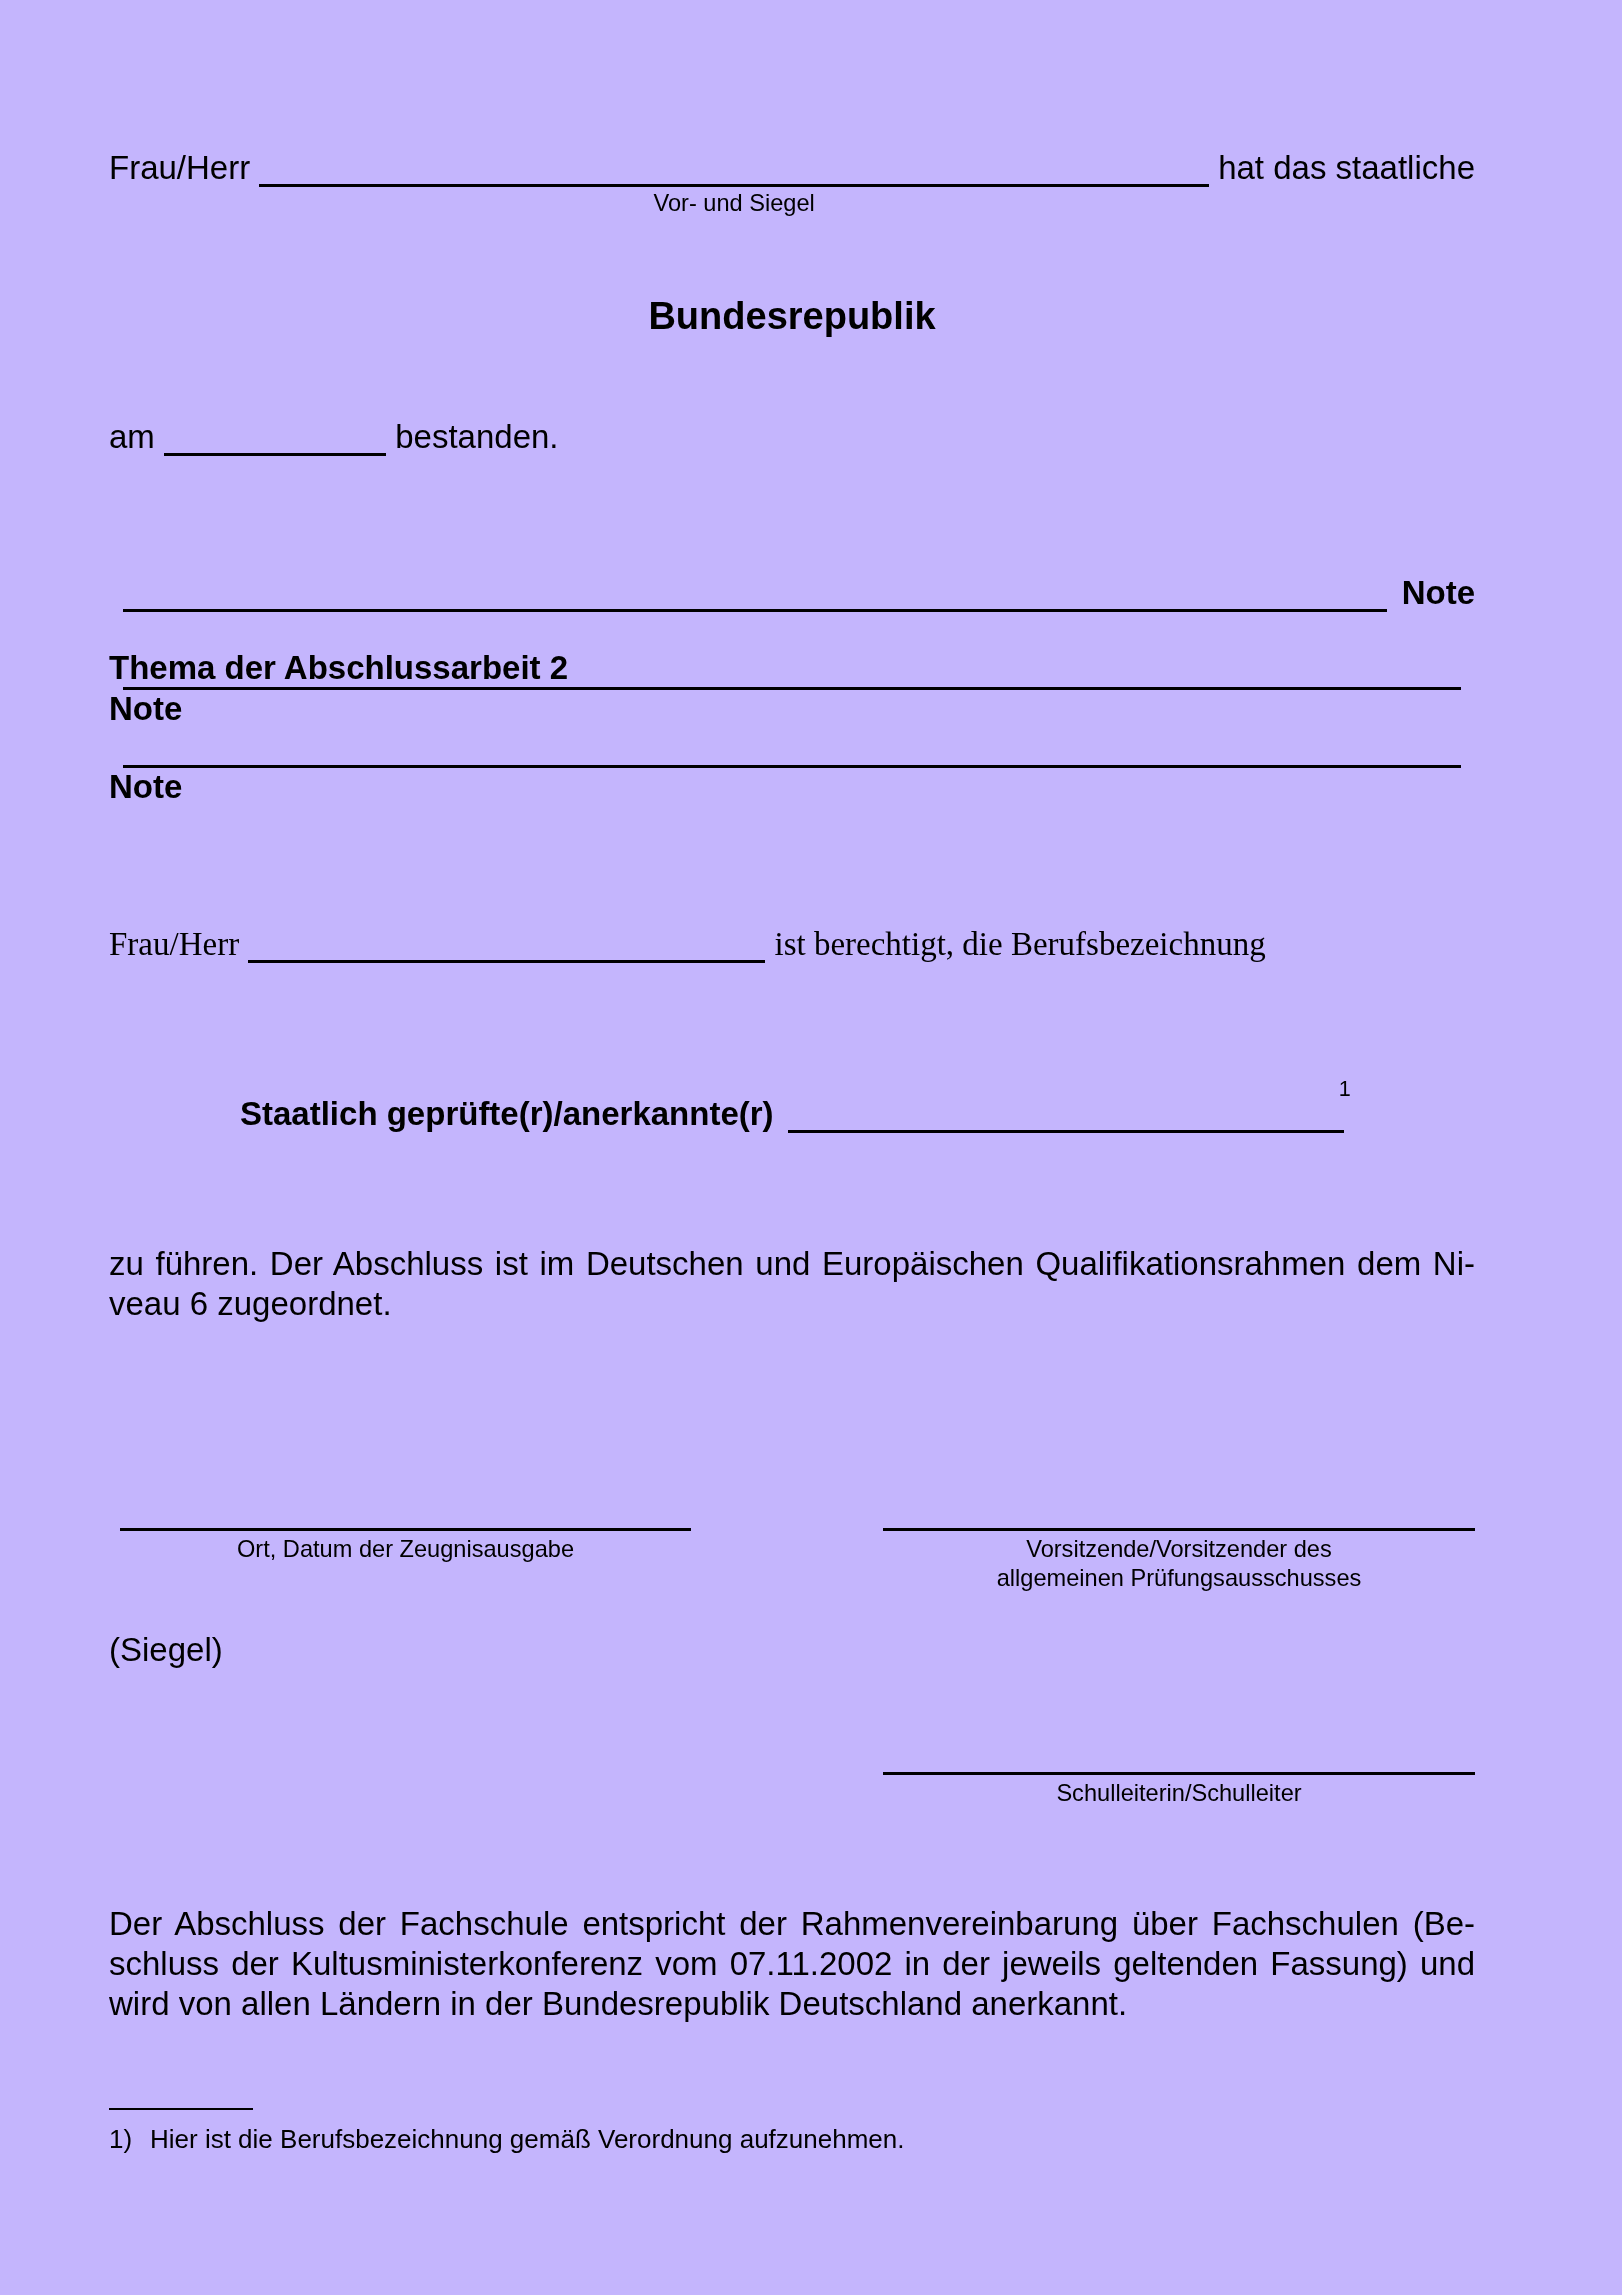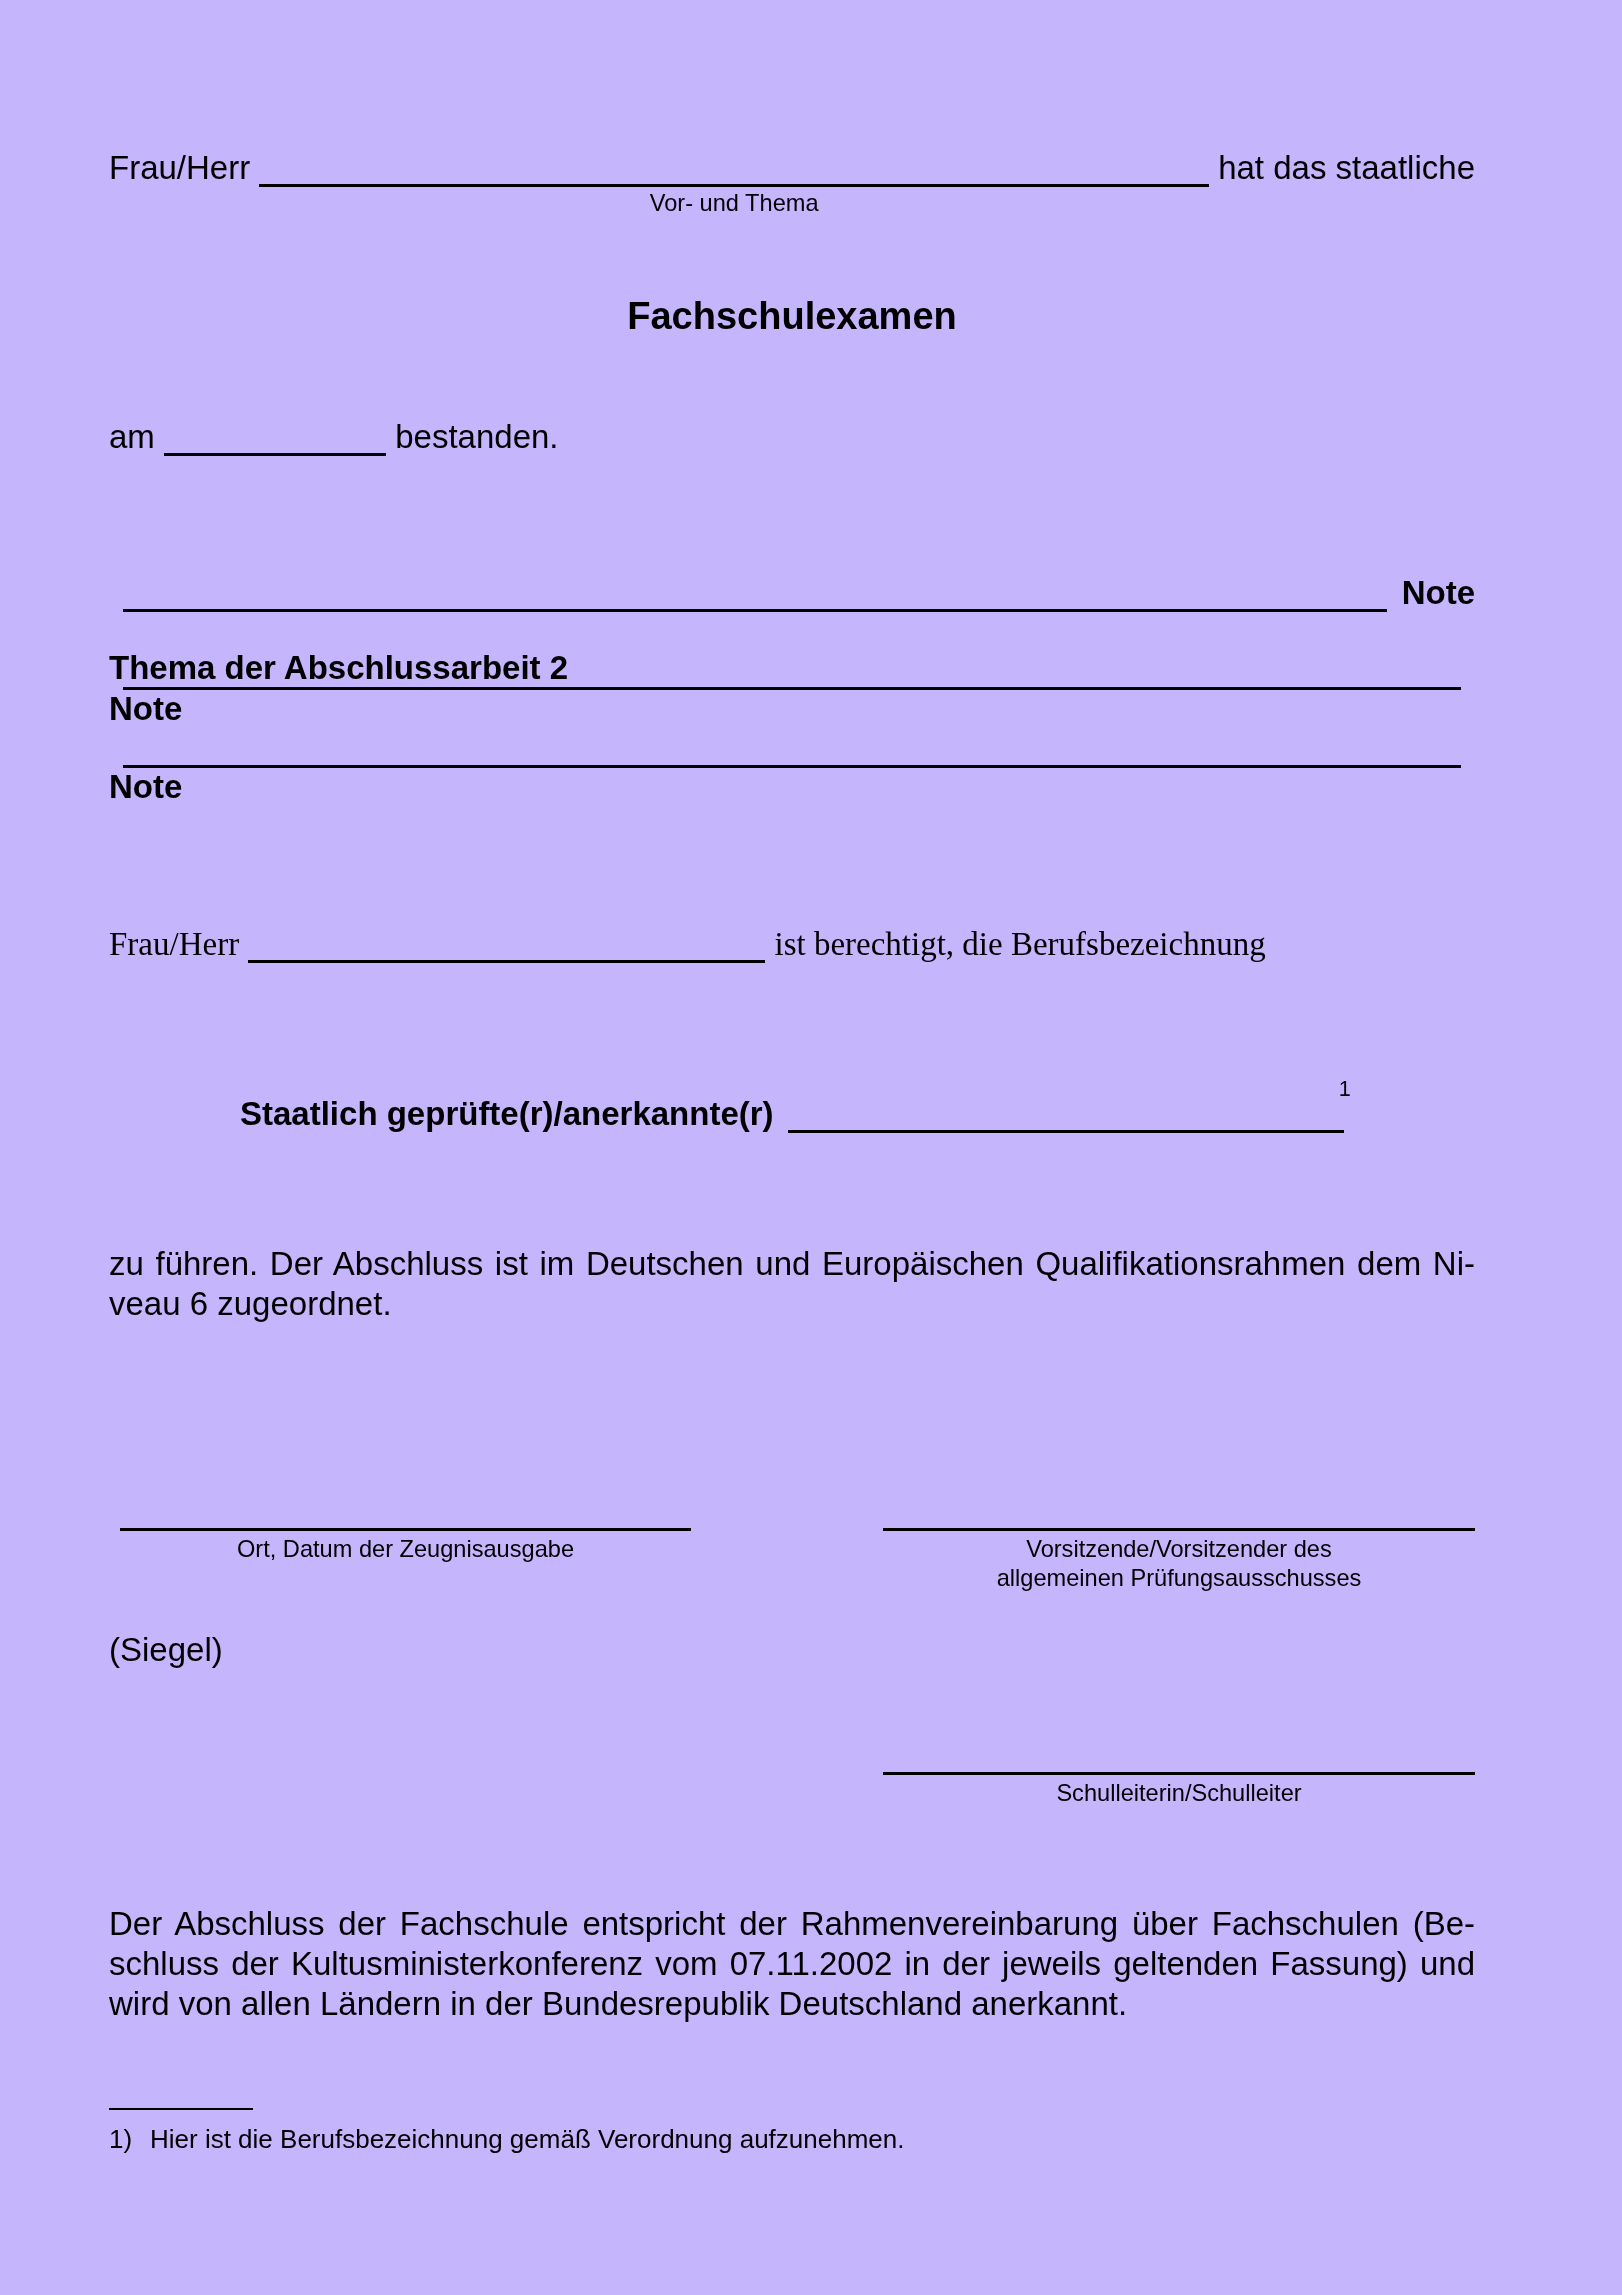--- a/index.html
+++ b/index.html
@@ -110,26 +110,26 @@
 </style>
 </head>
 <body>
 
 <div class="page">
   <div class="content">
 
     <div class="row intro-row">
       <span>Frau/Herr</span>
       <span class="fill">
-        <span class="small under-caption">Vor- und Thema</span>
+        <span class="small under-caption">Vor- und Siegel</span>
       </span>
       <span>hat das staatliche</span>
     </div>
 
-    <div class="title">Fachschulexamen</div>
+    <div class="title">Bundesrepublik</div>
 
     <div class="date-row">
       <span>am</span><span class="blank"></span><span>bestanden.</span>
     </div>
 
     <div class="thesis-block">
       <div class="thesis-row">
         <span class="fill"></span>
         <span>Note</span>
       </div>

